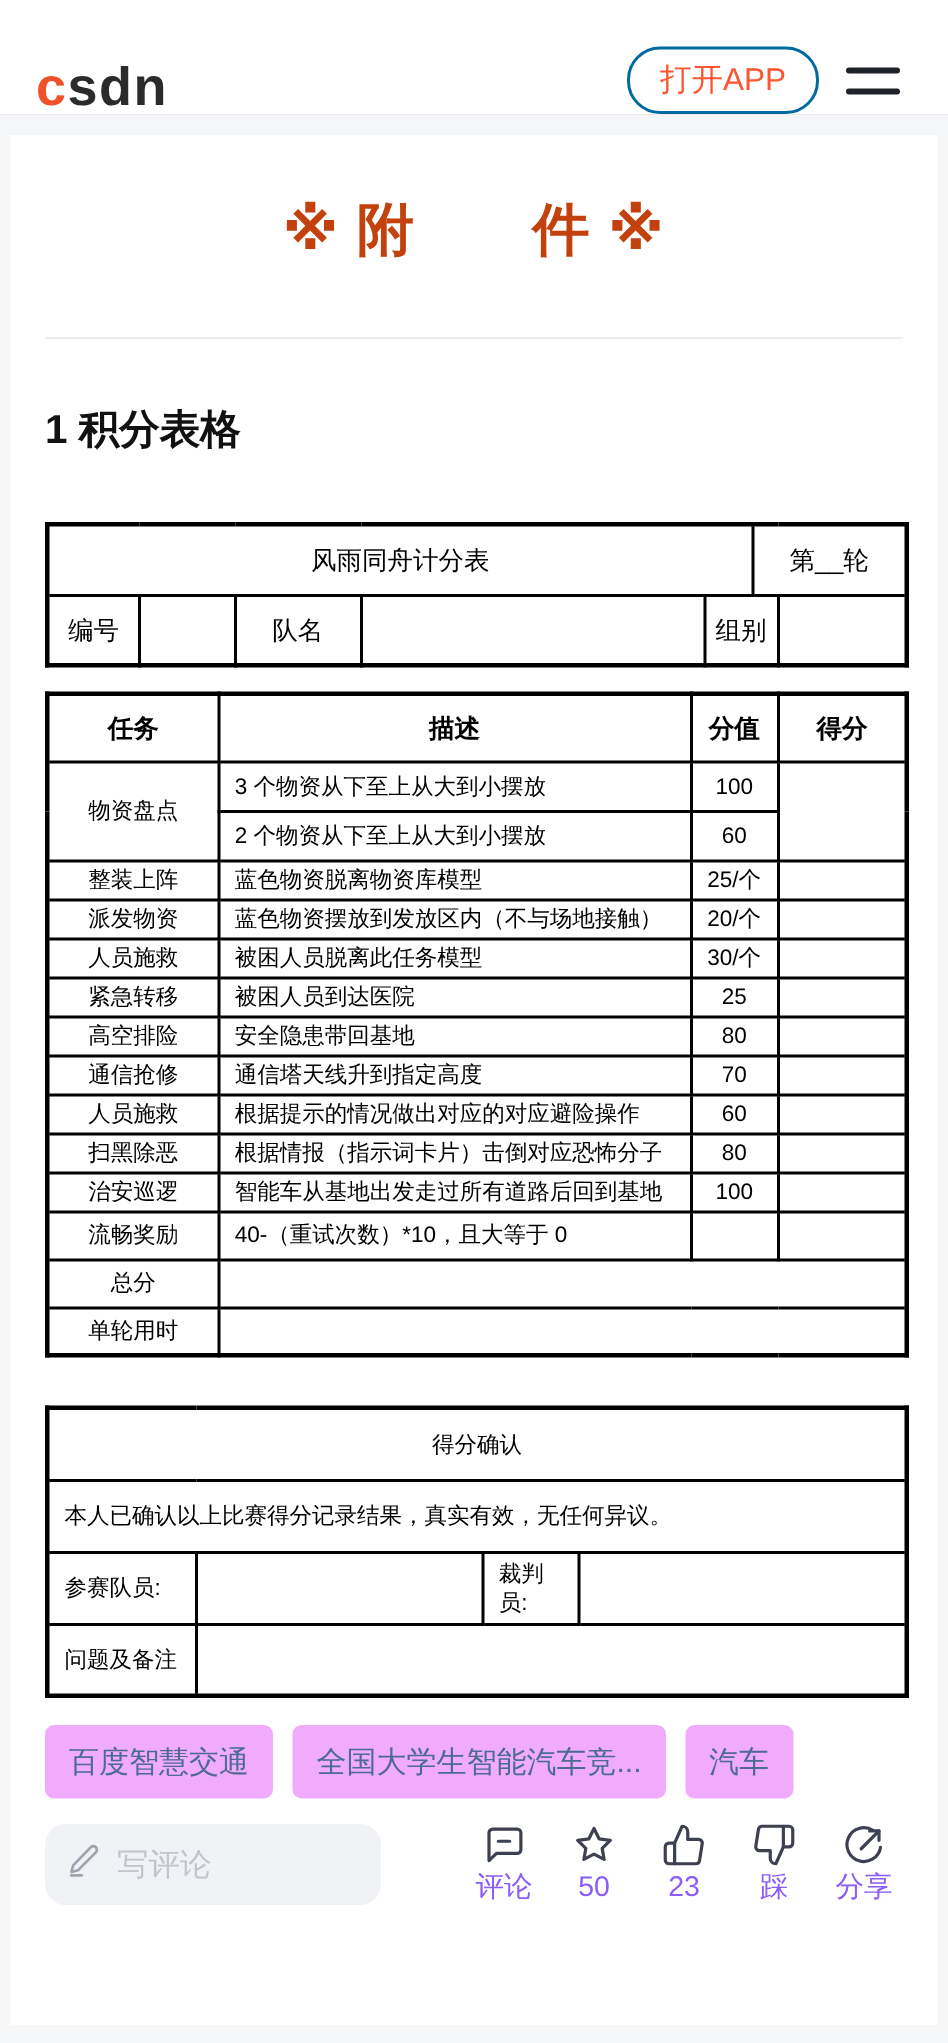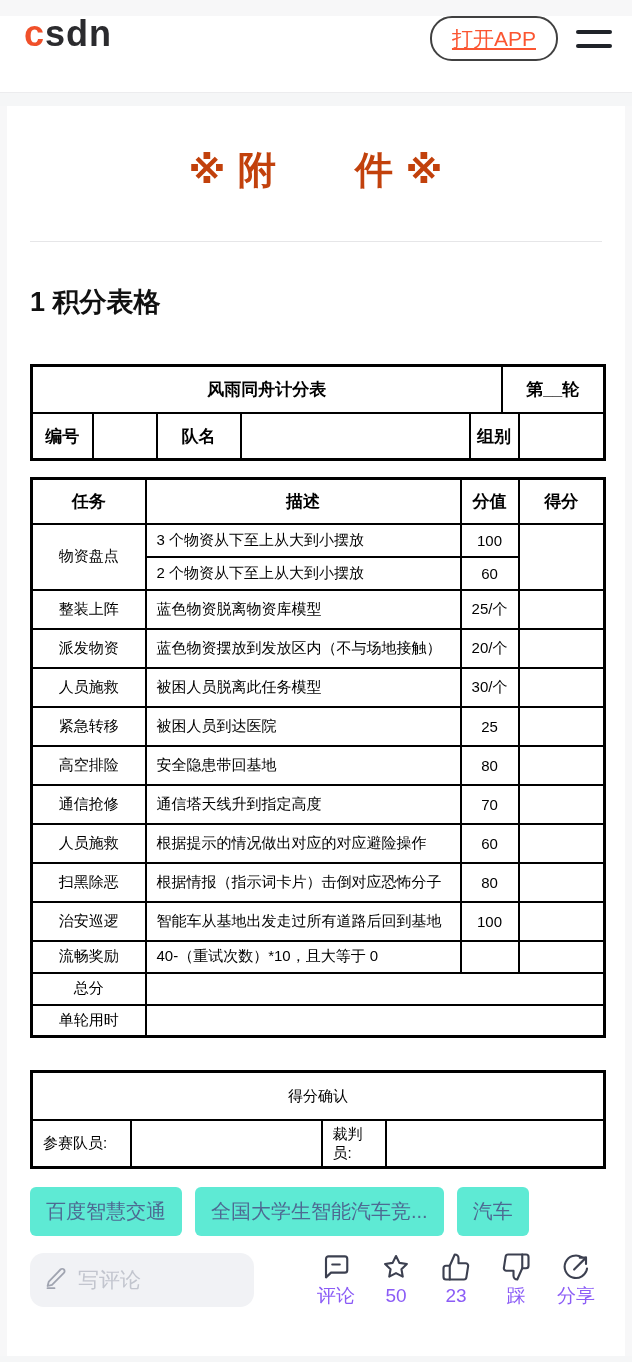--- a/index.html
+++ b/index.html
@@ -5,31 +5,30 @@
   * { margin:0; padding:0; box-sizing:border-box; }
   html,body { width:632px; }
   body {
     font-family:"Liberation Sans","DejaVu Sans",sans-serif;
     background:#f7f7f8; color:#222;
     width:632px; height:1362px; overflow:hidden; position:relative;
   }
   
   .topbar {
     height:77px; background:#fff; border-bottom:1px solid #ececee;
-    display:flex; align-items:flex-start; justify-content:space-between;
-    padding:0 20px 0 24px;
-    margin-top:16px;
+    display:flex; align-items:flex-end; justify-content:space-between;
+    padding:0 32px 0 24px;
   }
   .logo { font-size:36px; font-weight:600; letter-spacing:1px; color:#2b2b2e; line-height:1; }
   .logo .c { color:#f0502a; }
   .topbar-right { display:flex; align-items:center; gap:18px; }
   .open-app-btn {
-    border:2px solid #404040; color:#fb5531; background:#fff;
+    border:2px solid #0369a1; color:#fb5531; background:#fff;
     border-radius:22px; font-size:21px; line-height:1;
-    padding:10px 20px; font-family:inherit; cursor:pointer;text-decoration:underline;
+    padding:10px 20px; font-family:inherit; cursor:pointer;
   }
   .hamburger { width:36px; display:flex; flex-direction:column; gap:10px; cursor:pointer; padding:4px 0; }
   .hamburger span { display:block; height:4px; border-radius:2px; background:#1f2329; }
   .gray-strip { height:13px; background:#f5f6f7; }
   .bottom-strip { position:absolute; bottom:0; left:0; right:0; height:6px; background:#f5f6f7; }
 
   
   .article { background:#fff; margin:0 7px; padding:0 23px 30px; min-height:1260px; }
   .doc-title {
     text-align:center; font-size:38px; font-weight:700; color:#c2410c;
@@ -37,40 +36,40 @@
   }
   .divider { border:none; border-top:1px solid #e6e6e8; margin-top:46px; }
   .section-heading { font-size:27px; font-weight:700; color:#111; margin-top:42px; }
 
   
   table { border-collapse:collapse; table-layout:fixed; width:573px; }
   table.bordered { border:3px solid #000; }
   table.bordered td { border:2px solid #000; overflow:hidden; }
   td { font-size:15px; color:#000; text-align:center; vertical-align:middle; }
   td.left { text-align:left; padding-left:10px; padding-right:6px; }
-  td.bold { font-weight:700; }
+  td.bold { font-weight:400; }
 
   .info-table { margin-top:44px; }
   .info-table td { font-size:17px; height:47px; }
 
   .score-table { margin-top:16px; }
-  .score-table td { height:39px; }
+  .score-table td { height:26px; }
   .score-table .head td { height:45px; font-size:17px; font-weight:700; }
   .score-table .sub td { height:33px; }
   td.thinb { border-bottom-width:1px; border-bottom-color:#808080; }
   td.thint { border-top-width:1px; border-top-color:#808080; }
   .score-table .tall td { height:32px; }
 
   .confirm-table { margin-top:32px; }
   .confirm-table td { height:48px; }
 
   
   .tags { display:flex; gap:13px; margin-top:18px; }
   .tag {
-    background:#5eead4; color:#4d6a92; font-size:20px;
+    background:#f0abfc; color:#4d6a92; font-size:20px;
     padding:11px 16px; border-radius:6px; white-space:nowrap; cursor:pointer;
   }
 
   
   .action-bar { display:flex; align-items:center; margin-top:16px; }
   .comment-input {
     width:224px; height:54px; background:#f1f2f5; border-radius:14px;
     display:flex; align-items:center; gap:10px; padding:0 14px; cursor:text;
   }
   .comment-input .ph { color:#c2c5ce; font-size:21px; }
@@ -230,24 +229,31 @@
       <col style="width:99px">
         <col style="width:191px">
         <col style="width:64px">
         <col style="width:219px">
     </colgroup>
     <tbody>
         <tr>
       <td colspan="4">得分确认</td>
     </tr>
     <tr>
+      <td colspan="4" class="left">本人已确认以上比赛得分记录结果，真实有效，无任何异议。</td>
+    </tr>
+    <tr>
       <td class="left">参赛队员:</td>
       <td></td>
       <td class="left">裁判员:</td>
       <td></td>
+    </tr>
+    <tr>
+      <td class="left">问题及备注</td>
+      <td colspan="3"></td>
     </tr>
   </tbody>
     </table>
 
   <div class="tags">
     <span class="tag">百度智慧交通</span>
     <span class="tag">全国大学生智能汽车竞...</span>
     <span class="tag">汽车</span>
   </div>
 

